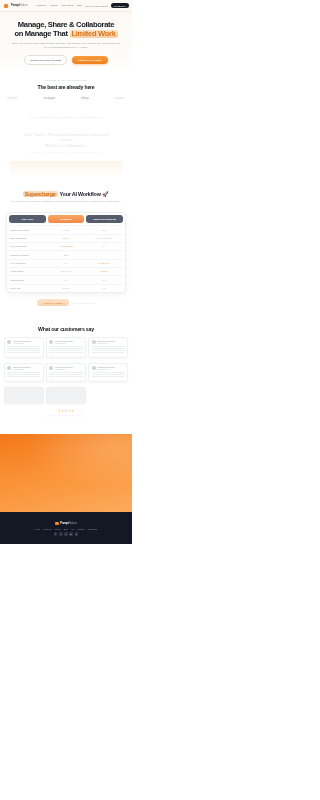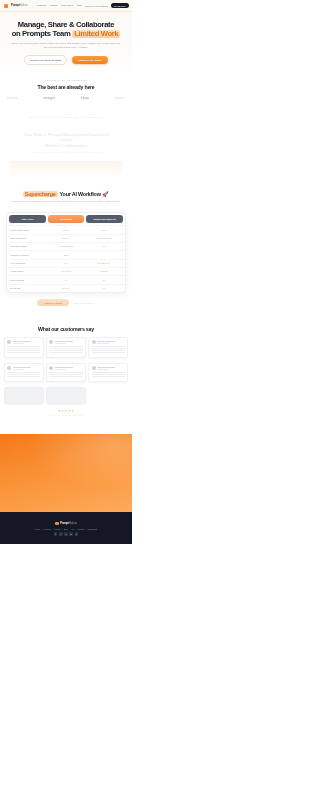--- a/index.html
+++ b/index.html
@@ -225,21 +225,21 @@
     </div>
     <div class="hdr-right">
       <span class="hdr-login">Log in to your account</span>
       <button class="hdr-btn">Get Started</button>
     </div>
   </div>
 
   <div class="hero">
     <h1>
       <span>Manage, Share &amp; Collaborate</span><br>
-      <span>on Prompts Team</span>
+      <span>on Manage That</span>
       <span class="hl">Limited Work</span>
     </h1>
     <p>Build your prompt library, share it with your team, and version every change. The central home for all your prompts across every AI model.</p>
     <div class="hero-cta">
       <button class="btn-ghost">Create Free Super Prompts</button>
       <button class="btn-orange">Start for Free Today</button>
     </div>
   </div>
 
   <div class="strip">

